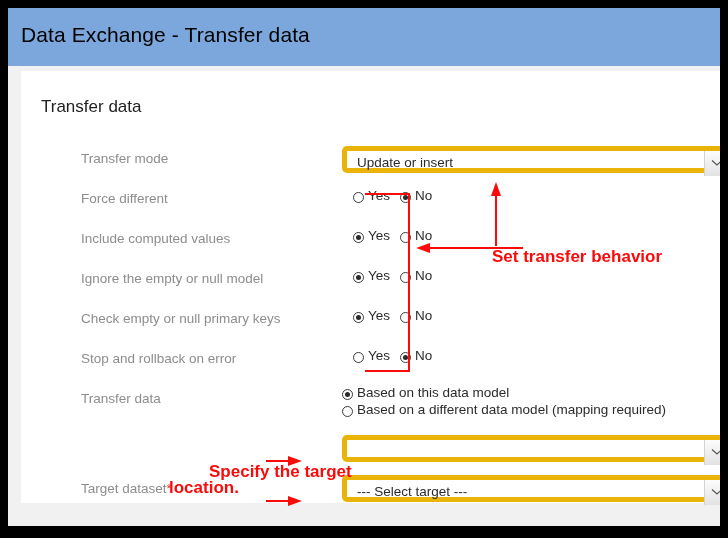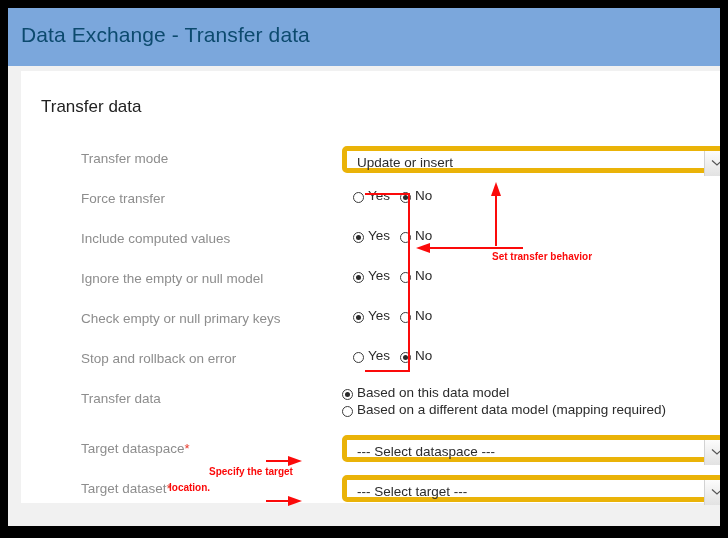--- a/index.html
+++ b/index.html
@@ -31,21 +31,21 @@
     top: 0;
     width: 712px;
     height: 58px;
     background: #7ba7dc;
   }
   #header-title {
     position: absolute;
     left: 13px;
     top: 15px;
     font-size: 21px;
-    color: #0c4a6e;
+    color: #000000;
     letter-spacing: 0.1px;
     white-space: nowrap;
   }
 
   
   #card {
     position: absolute;
     left: 13px;
     top: 63px;
     width: 699px;
@@ -159,21 +159,21 @@
 
   .stackopt { position: absolute; left: 281px; white-space: nowrap; height: 17px; }
   .stackopt .radio { top: 2px; }
   .stackopt .opt-label { top: -2px; }
 
   
   #annot { position: absolute; left: 0; top: 0; width: 712px; height: 518px; pointer-events: none; }
   .atext {
     position: absolute;
     color: #fb0a0a;
-    font-size: 10px;
+    font-size: 17px;
     font-weight: bold;
     white-space: nowrap;
     line-height: 16px;
   }
 </style>
 </head>
 <body>
 
 <div id="frame">
 
@@ -191,21 +191,21 @@
         <div class="select-text">Update or insert</div>
         <div class="select-btn">
           <svg width="12" height="8" viewBox="0 0 12 8">
               <path d="M1 1.5 L6 6 L11 1.5" fill="none" stroke="#555" stroke-width="1.2"></path>
             </svg>
         </div>
       </div>
     </div>
 
     <div class="row" style="top:118px;">
-      <div class="flabel">Force transfer</div>
+      <div class="flabel">Force different</div>
       <div class="radiogroup">
         <div class="opt" style="left:11px;">
           <span class="radio"></span>
           <span class="opt-label">Yes</span>
         </div>
         <div class="opt" style="left:58px;">
           <span class="radio on"></span>
           <span class="opt-label">No</span>
         </div>
       </div>
@@ -273,23 +273,21 @@
         <span class="radio on"></span>
         <span class="opt-label">Based on this data model</span>
       </div>
       <div class="stackopt" style="top:15px;">
         <span class="radio"></span>
         <span class="opt-label">Based on a different data model (mapping required)</span>
       </div>
     </div>
 
     <div class="row" style="top:368px;">
-      <div class="flabel"><span>Target dataspace</span><span class="req">*</span></div>
       <div class="select" style="top:-4px;">
-        <div class="select-text">--- Select dataspace ---</div>
         <div class="select-btn">
           <svg width="12" height="8" viewBox="0 0 12 8">
               <path d="M1 1.5 L6 6 L11 1.5" fill="none" stroke="#555" stroke-width="1.2"></path>
             </svg>
         </div>
       </div>
     </div>
 
     <div class="row" style="top:408px;text-align:right;">
       <div class="flabel"><span>Target dataset</span><span class="req">*</span></div>

